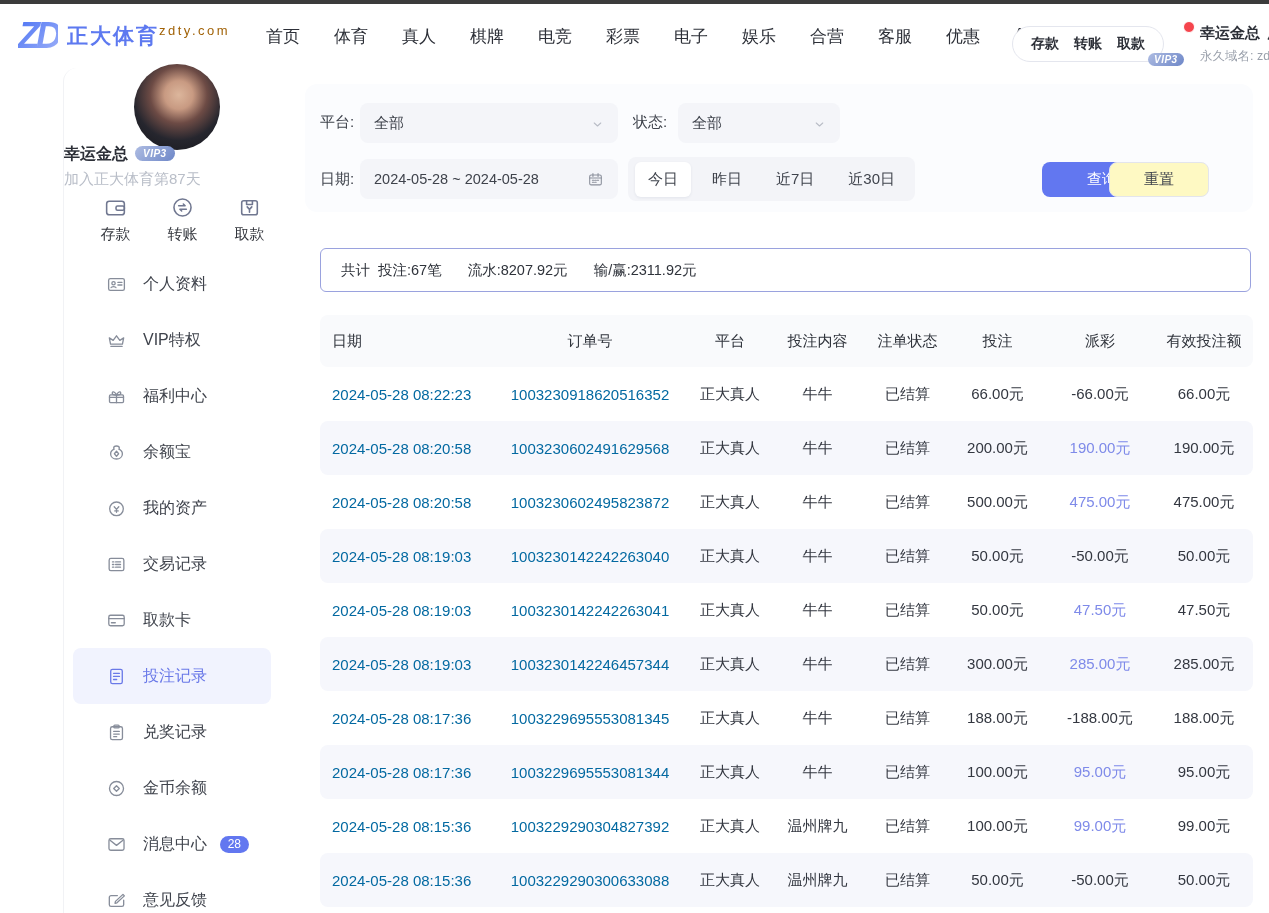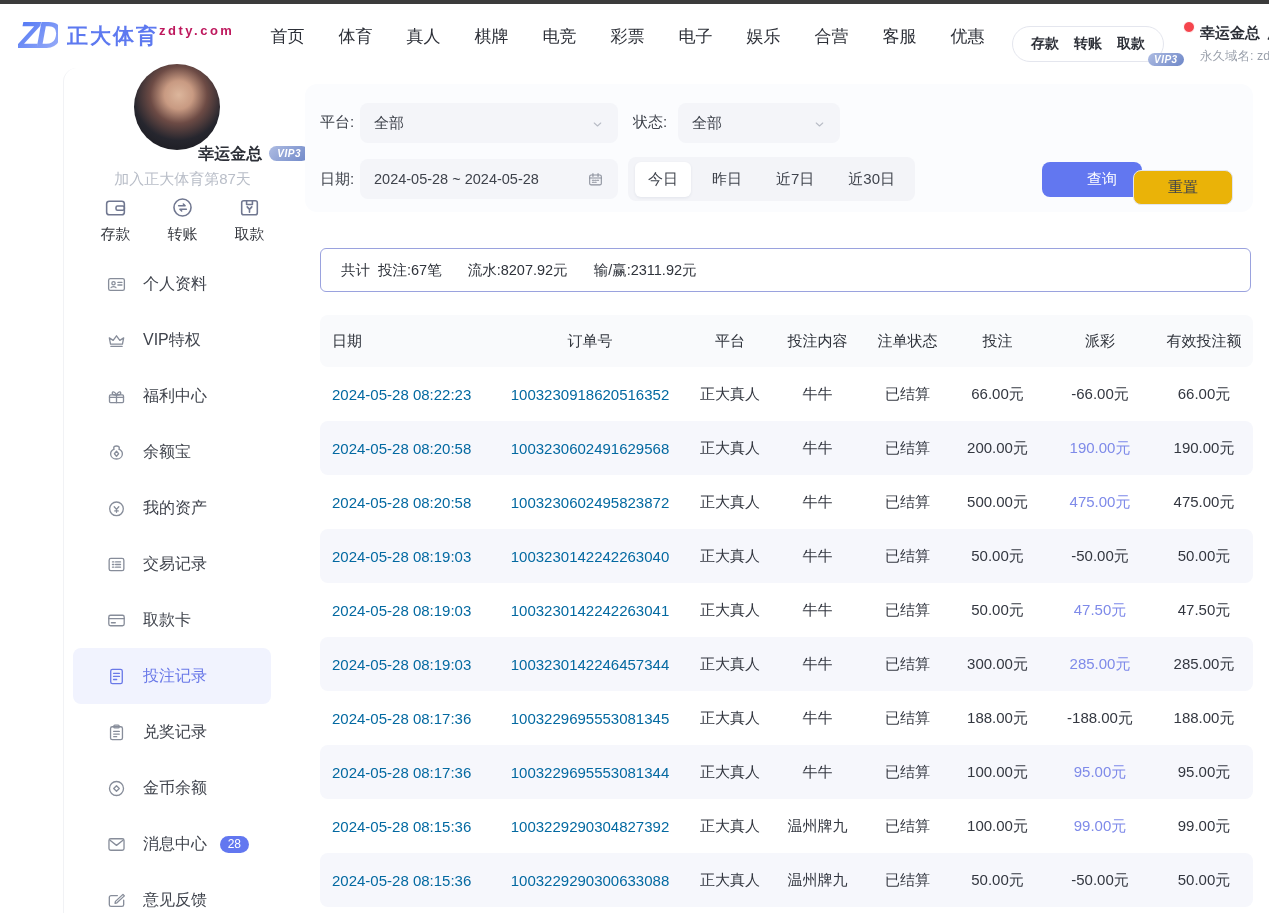--- a/index.html
+++ b/index.html
@@ -8,21 +8,21 @@
     font-family:"Liberation Sans","DejaVu Sans",sans-serif;color:#333740;
   }
   .top-strip{position:absolute;top:0;left:0;right:0;height:4px;background:#3b3b3b;}
   
   .header{position:absolute;top:4px;left:0;width:1269px;height:64px;background:#fff;display:flex;align-items:center;padding-left:18px;box-sizing:border-box;}
   .logo{display:flex;align-items:center;gap:9px;cursor:pointer;flex:none;}
   .logo-mark{font-style:italic;font-weight:800;font-size:36px;line-height:1;
     background:linear-gradient(135deg,#4d74f4,#9db0f8);-webkit-background-clip:text;background-clip:text;color:transparent;letter-spacing:-4px;}
   .logo-text{display:flex;flex-direction:row;line-height:1.15;}
   .logo-t1{font-size:21px;font-weight:700;color:#5d79f0;letter-spacing:2px;}
-  .logo-t2{font-size:13px;color:#be185d;letter-spacing:2.5px;font-weight:bold;}
+  .logo-t2{font-size:13px;color:#a16207;letter-spacing:2.5px;}
   .nav{display:flex;gap:34px;margin-left:36px;}
   .nav-item{font-size:17px;color:#2d3038;cursor:pointer;white-space:nowrap;}
   .wallet-pill{position:absolute;left:1012px;top:22px;height:36px;border:1px solid #e4e6ee;border-radius:19px;
     display:flex;align-items:center;gap:15px;padding:0 18px;box-sizing:border-box;background:#fff;}
   .wallet-pill span{font-size:14px;font-weight:700;color:#2d3038;cursor:pointer;white-space:nowrap;}
   .user{position:absolute;left:1156px;top:18px;display:flex;gap:6px;white-space:nowrap;}
   .avatar-sm{position:relative;width:38px;height:38px;flex:none;}
   .avatar-photo{width:100%;height:100%;border-radius:50%;
     background:radial-gradient(circle at 52% 36%,#dcb69c 0%,#c89a82 20%,#6d4b45 38%,#26262e 62%,#17171d 100%);}
   .red-dot{position:absolute;top:-1px;right:-1px;width:10px;height:10px;border-radius:50%;background:#f5454d;border:1.5px solid #fff;}
@@ -30,24 +30,24 @@
     font-weight:800;font-size:10px;padding:2px 8px;border-radius:9px;letter-spacing:.5px;}
   .avatar-sm .vip-pill{position:absolute;left:-8px;bottom:-6px;padding:1px 6px;}
   .user-info{padding-top:2px;}
   .user-name{font-size:15px;font-weight:700;color:#2d3038;}
   .user-name-suffix{margin-left:8px;font-size:15px;font-weight:700;color:#2d3038;}
   .user-domain{font-size:12.5px;color:#9aa0ab;margin-top:5px;}
   
   .sidebar{position:absolute;left:63px;top:68px;width:237px;height:845px;border-left:1px solid #f1f2f5;border-top-left-radius:14px;}
   .avatar-lg{position:absolute;left:70px;top:-4px;width:86px;height:86px;border-radius:50%;cursor:pointer;
     background:radial-gradient(circle at 52% 36%,#dcb69c 0%,#c89a82 20%,#6d4b45 40%,#26262e 64%,#141419 100%);}
-  .profile-name-row{position:absolute;top:76px;left:8px;width:100%;text-align:right;}
+  .profile-name-row{position:absolute;top:76px;left:0;width:100%;text-align:left;}
   .profile-name{font-size:16px;font-weight:700;color:#2d3038;}
   .profile-name-row .vip-pill{margin-left:7px;vertical-align:2px;}
-  .joined{position:absolute;top:102px;left:0;width:100%;text-align:center;color:#b9bec8;font-size:15px;}
+  .joined{position:absolute;top:102px;left:0;width:100%;text-align:left;color:#b9bec8;font-size:15px;}
   .quick-actions{position:absolute;top:127px;left:0;width:100%;display:flex;justify-content:center;gap:37px;}
   .qa{display:flex;flex-direction:column;align-items:center;gap:5px;cursor:pointer;}
   .qa-icon{width:25px;height:25px;color:#707790;}
   .qa-icon svg{width:100%;height:100%;}
   .qa-label{font-size:15px;color:#33363d;}
   .menu{position:absolute;top:188px;left:0;right:0;}
   .menu-item{height:56px;display:flex;align-items:center;padding-left:33px;gap:16px;color:#3f434c;font-size:16px;
     cursor:pointer;margin:0 30px 0 9px;border-radius:8px;position:relative;}
   .mi-icon{width:21px;height:21px;color:#878d9a;flex:none;display:flex;}
   .mi-icon svg{width:100%;height:100%;}
@@ -60,21 +60,21 @@
   .fselect,.fdate{position:absolute;height:40px;background:#f4f5f9;border-radius:8px;display:flex;align-items:center;
     padding:0 14px;box-sizing:border-box;font-size:15px;color:#3f434c;cursor:pointer;}
   .fselect .chev{margin-left:auto;width:13px;height:13px;color:#b8bcc6;}
   .fdate .cal{margin-left:auto;width:17px;height:17px;color:#8a8f9b;}
   .chev svg,.cal svg{width:100%;height:100%;}
   .segments{position:absolute;left:323px;top:73px;height:44px;background:#f3f4f8;border-radius:8px;display:flex;align-items:center;padding:0 7px;gap:8px;box-sizing:border-box;}
   .seg{font-size:15px;color:#3f434c;padding:8px 13px;border-radius:6px;cursor:pointer;white-space:nowrap;}
   .seg.active{background:#fff;box-shadow:0 1px 3px rgba(40,50,90,.08);}
   .btn{position:absolute;top:78px;width:100px;height:35px;border-radius:8px;font-size:15px;display:flex;align-items:center;justify-content:center;cursor:pointer;box-sizing:border-box;}
   .btn-search{left:737px;background:#6277f0;color:#fff;padding-left:20px;}
-  .btn-reset{left:828px;background:#eab308;border:1px solid #e3e5ec;color:#3f434c;margin-top:8px;}
+  .btn-reset{left:804px;background:#fef9c3;border:1px solid #e3e5ec;color:#3f434c;}
   
   .summary{position:absolute;left:320px;top:248px;width:931px;height:44px;border:1px solid #9aa2de;border-radius:6px;
     background:#fff;display:flex;align-items:center;padding-left:20px;box-sizing:border-box;font-size:14.5px;color:#2f333b;}
   .summary .s0{margin-right:8px;}
   .summary .sp{margin-right:26px;}
   
   .table{position:absolute;left:320px;top:315px;width:933px;}
   .trow{display:grid;grid-template-columns:170px 200px 80px 95px 85px 95px 110px 1fr;align-items:center;height:54px;font-size:15px;}
   .trow>div{text-align:center;}
   .trow>div:first-child{text-align:left;padding-left:12px;}

